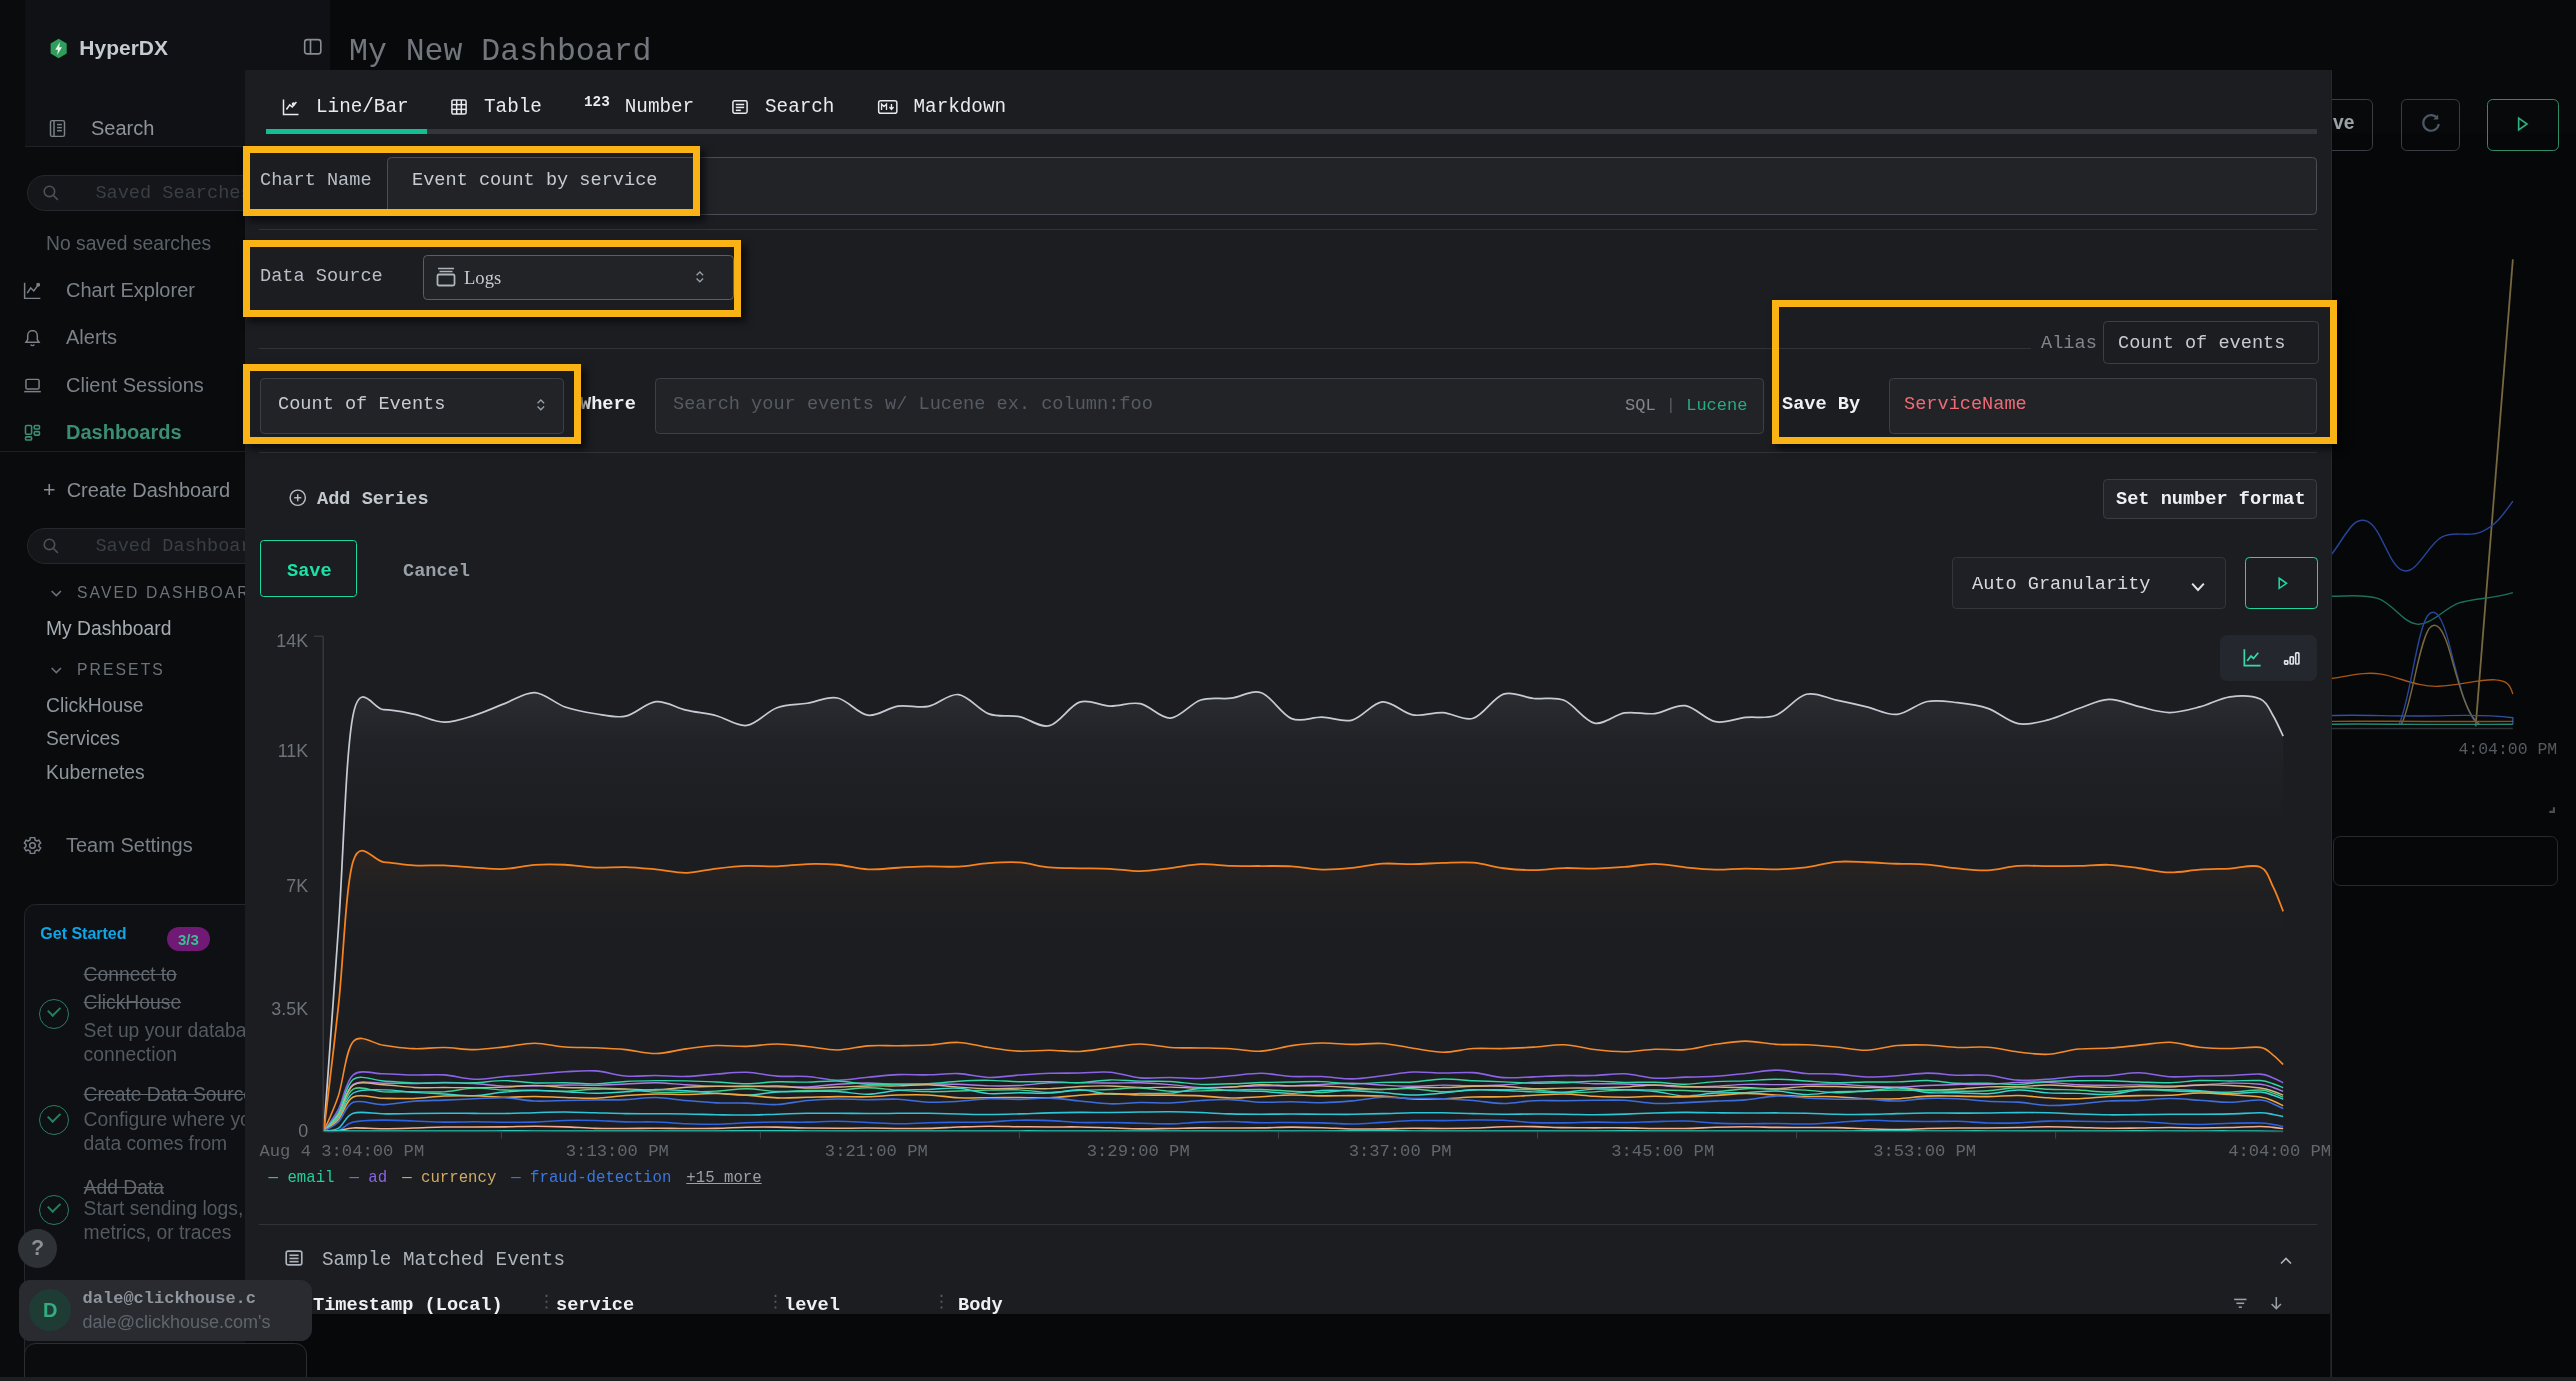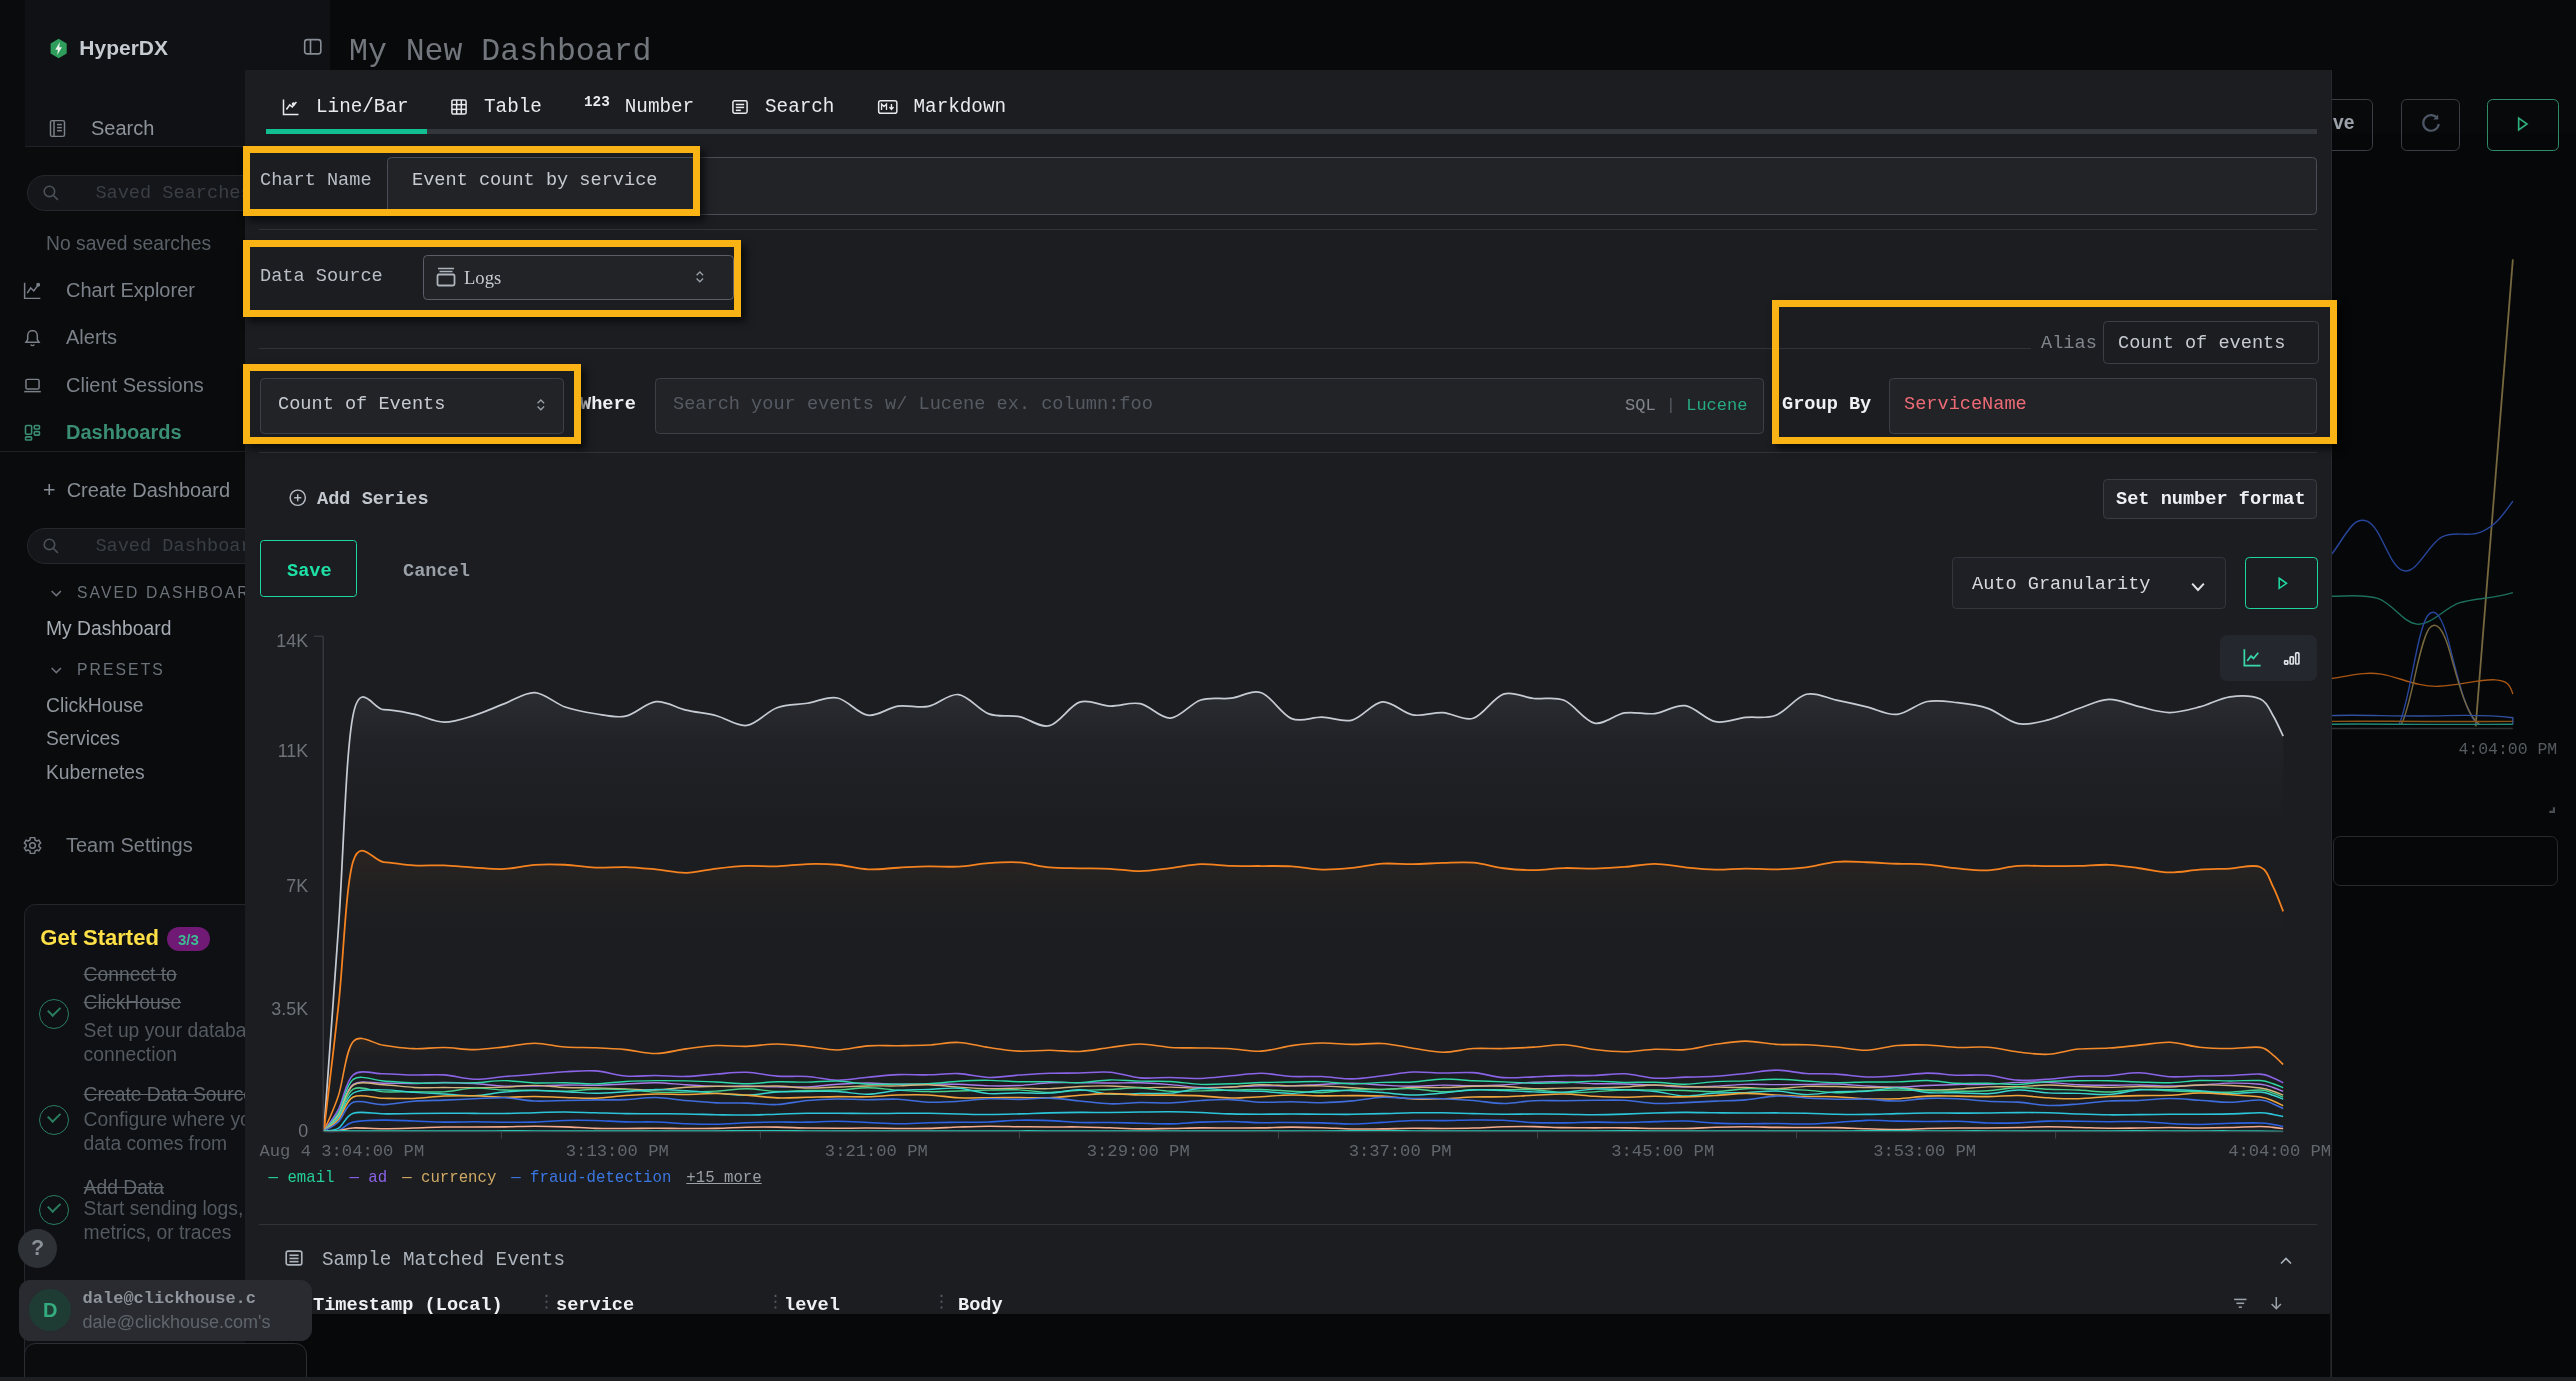--- a/index.html
+++ b/index.html
@@ -17,21 +17,21 @@
   .navitem { position:absolute; left:22px; display:flex; align-items:center; color:#7b8189; font-size:20px; }
   .navitem svg { margin-right:23px; }
   .pill { position:absolute; left:26.5px; width:283px; height:36px; background:#141619; border:0.7px solid #24272c; border-radius:18px; display:flex; align-items:center; color:#3a3f46; font-size:18.6px;gap:22px; }
   .pill svg { margin:0 13px 0 13.6px; }
   .caps { position:absolute; color:#6b727a; font-size:15.7px; letter-spacing:2.1px; display:flex; align-items:center;}
   .caps svg { margin-right:11.4px; }
   .sideLink { position:absolute; left:46px; color:#8f959c; font-size:19.3px; }
 
   
   #gscard { position:absolute; left:23.6px; top:904px; width:286px; height:477px; background:#0e1013; border:1.4px solid #24272b; border-radius:11.4px; }
-  .gs-title { position:absolute; left:15.7px; top:20px; color:#fde047; font-size:22px; font-weight:bold; }
+  .gs-title { position:absolute; left:15.7px; top:20px; color:#0ea5e9; font-size:16px; font-weight:bold; }
   .gs-badge { position:absolute; left:142px; top:22px; background:#701a75; color:#3dbd92; font-size:15px; font-weight:bold; border-radius:12px; padding:3.6px 11.4px; }
   .gs-check { position:absolute; left:14.3px; width:30px; height:30px; border:1.4px solid #2a7e5f; border-radius:50%; }
   .gs-check:after { content:""; position:absolute; left:7.9px; top:6.4px; width:10px; height:5.7px; border-left:2.1px solid #2a7e5f; border-bottom:2.1px solid #2a7e5f; transform:rotate(-45deg); }
   .gs-t { position:absolute; left:59px; color:#62686f; font-size:19.3px; text-decoration:line-through; }
   .gs-d { position:absolute; left:59px; color:#545a61; font-size:19.3px; line-height:24px; }
 
   .qmark { position:absolute; left:18px; top:1229px; width:39px; height:39px; background:#2e3136; border-radius:50%; color:#8a9097; font-size:21.5px; font-weight:bold; text-align:center; line-height:39px; }
 
   
   #userchip { position:absolute; left:18.6px; top:1280px; width:293px; height:61px; background:#292b30; border-radius:11.4px; z-index:60; }
@@ -281,21 +281,21 @@
 
   <div class="input" style="left:15px;top:308px;width:304px;height:56px;border-color:#3c4046"></div>
   <div class="mlabel" style="left:33px;top:324px;color:#c6cbd1">Count of Events</div>
   <svg class="abs" style="left:288px;top:327px" width="15.7" height="15.7" viewBox="0 0 24 24" fill="none" stroke="#9aa0a8" stroke-width="2">
         <path d="M7 9.5 L12 4.5 L17 9.5 M7 14.5 L12 19.5 L17 14.5"></path>
       </svg>
   <div class="mlabel" style="left:335px;top:324px;color:#eef0f3;font-weight:bold">Where</div>
   <div class="input" style="left:410px;top:308px;width:1109px;height:56px;border-color:#3c4046"></div>
   <div class="mlabel placeholder" style="left:428px;top:324px">Search your events w/ Lucene ex. column:foo</div>
   <div class="mlabel" style="left:1380px;top:326px;color:#81868d;font-size:17px">SQL <span style="color:#565b63">|</span> <span style="color:#27ab81">Lucene</span></div>
-  <div class="mlabel" style="left:1537px;top:324px;color:#eef0f3;font-weight:bold">Group By</div>
+  <div class="mlabel" style="left:1537px;top:324px;color:#eef0f3;font-weight:bold">Save By</div>
   <div class="input" style="left:1644px;top:308px;width:428px;height:56px;border-color:#3c4046"></div>
   <div class="mlabel" style="left:1659px;top:324px;color:#ee6b76">ServiceName</div>
   <div class="hr" style="top:382px"></div>
 
   <svg class="abs" style="left:42px;top:417px" width="21.5" height="21.5" viewBox="0 0 24 24" fill="none" stroke="#b9bec6" stroke-width="1.6">
         <circle cx="12" cy="12" r="8.5"></circle>
         <line x1="12" y1="8" x2="12" y2="16"></line>
         <line x1="8" y1="12" x2="16" y2="12"></line>
       </svg>
   <div class="mlabel" style="left:72px;top:419px;font-weight:bold;color:#c3c8cf">Add Series</div>

